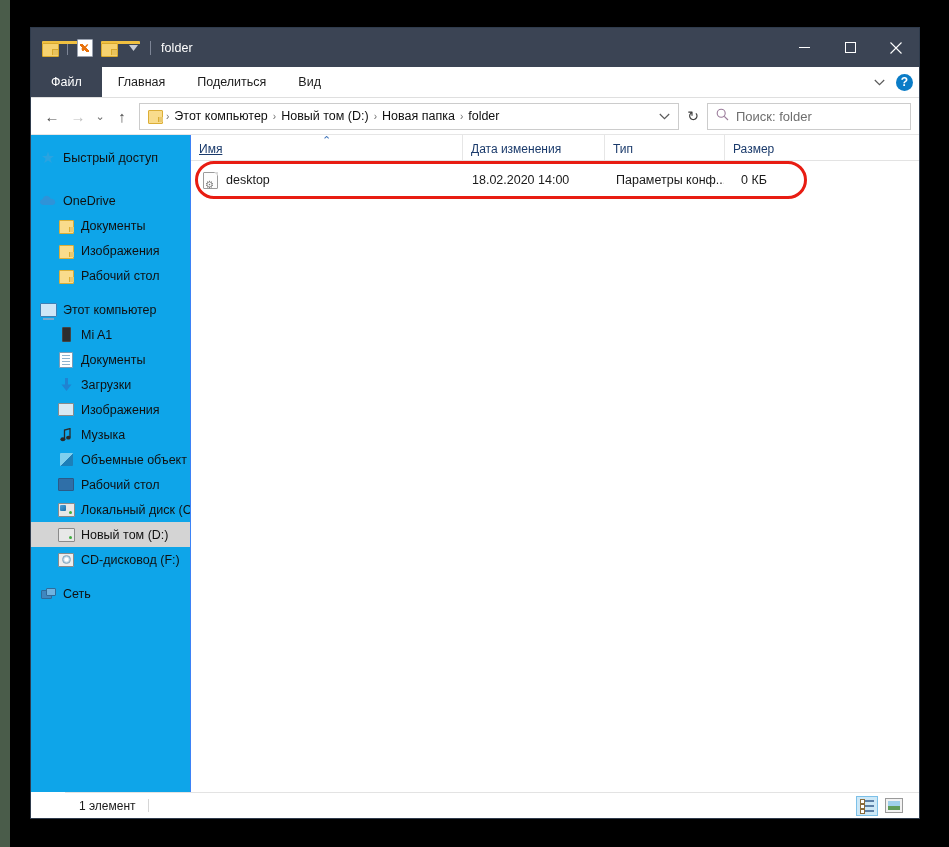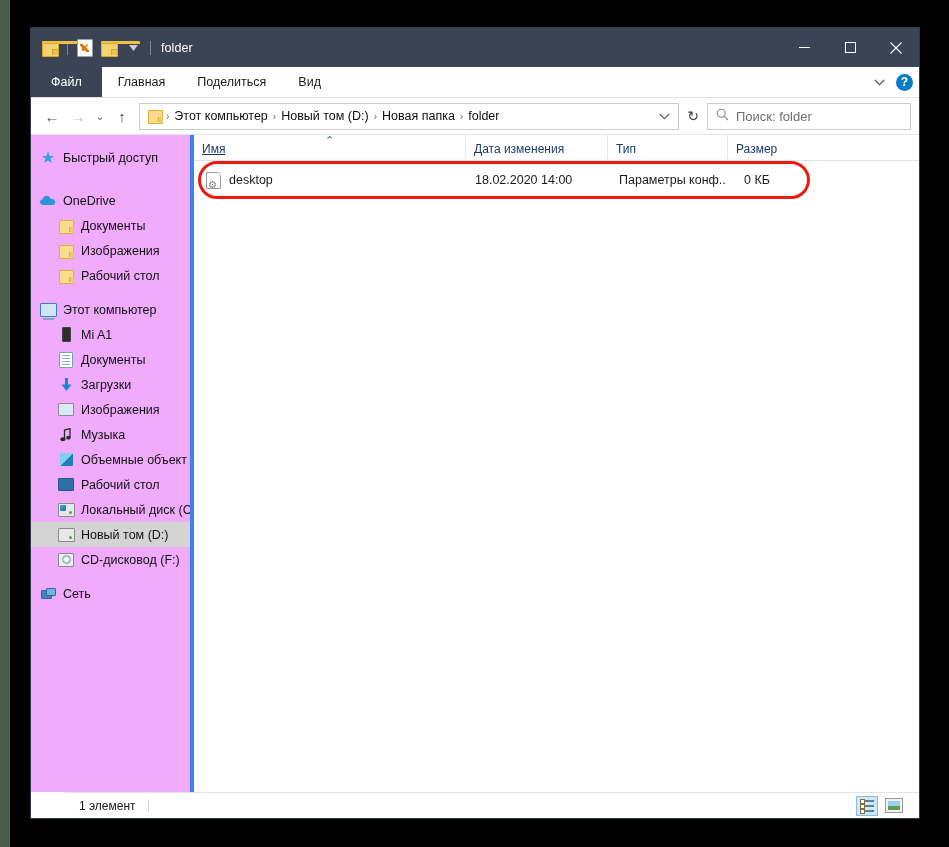--- a/index.html
+++ b/index.html
@@ -220,22 +220,22 @@
   
   .content {
     flex: 1;
     display: flex;
     min-height: 0;
     border-top: 1px solid #e6e6e6;
   }
   .sidebar {
     width: 159px;
     flex: none;
-    background: #f0abfc;
-    border-right: 4px solid #3b82f6;
+    background: #0ea5e9;
+    border-right: 1px solid #3b82f6;
     padding-top: 10px;
     overflow: hidden;
   }
   .nav-item {
     height: 25px;
     display: flex;
     align-items: center;
     font-size: 12.5px;
     color: #101010;
     white-space: nowrap;

